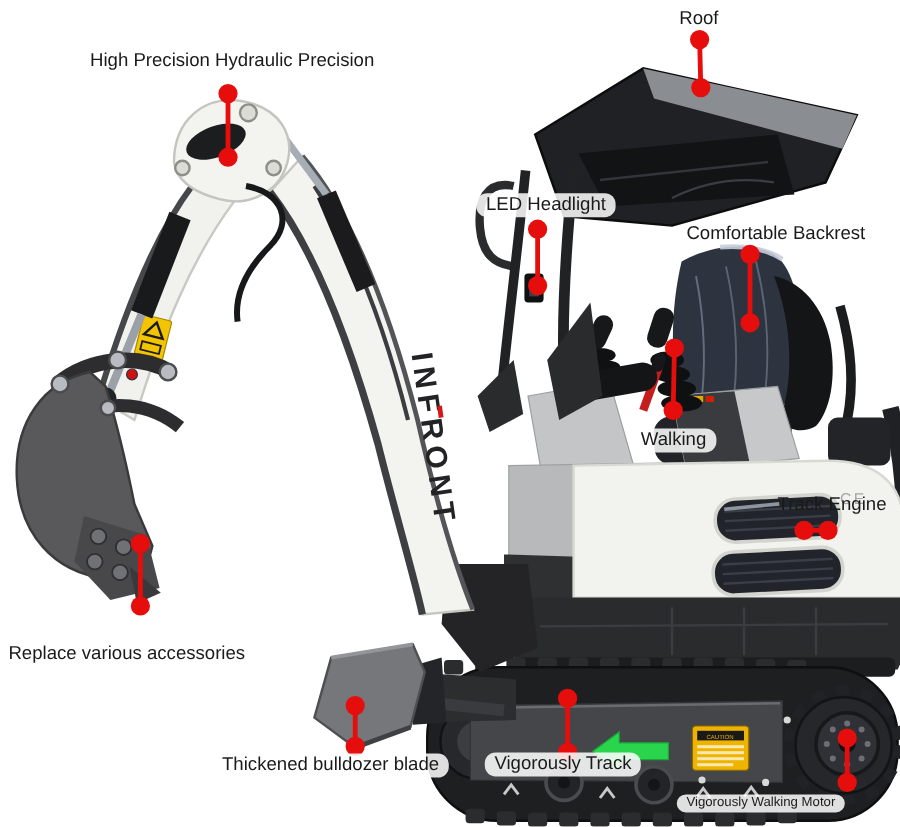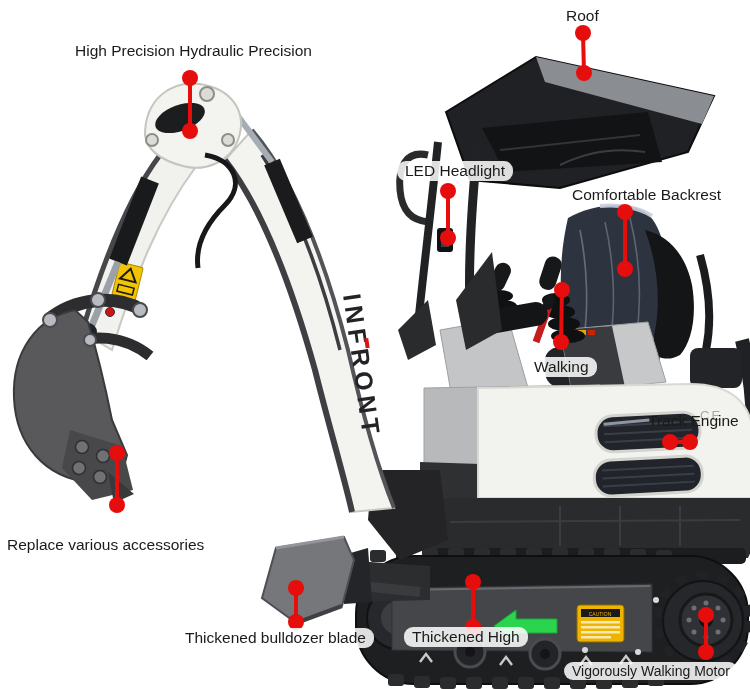--- a/index.html
+++ b/index.html
@@ -278,16 +278,16 @@
   </svg>
 
   <div class="lbl" style="left:75px;top:42px;">High Precision Hydraulic Precision</div>
   <div class="lbl" style="left:566px;top:7px;text-align:right;">Roof</div>
   <div class="lbl pill" style="left:397px;top:161px;">LED Headlight</div>
   <div class="lbl" style="left:572px;top:186px;">Comfortable Backrest</div>
   <div class="lbl pill" style="left:526px;top:357px;">Walking</div>
   <div class="lbl" style="left:648px;top:412px;">Track Engine</div>
   <div class="lbl" style="left:7px;top:512px;margin-top:24px;">Replace various accessories</div>
   <div class="lbl pill" style="left:177px;top:628px;text-align:center;">Thickened bulldozer blade</div>
-  <div class="lbl pill" style="left:404px;top:627px;">Thickened High</div>
-  <div class="lbl pill" style="left:564px;top:662px;font-size:14px;">Vigorously Walking Motor</div>
+  <div class="lbl pill" style="left:404px;top:627px;">Vigorously Track</div>
+  <div class="lbl pill" style="left:564px;top:662px;font-size:11px;">Vigorously Walking Motor</div>
 
 </div>
 
 </body></html>

